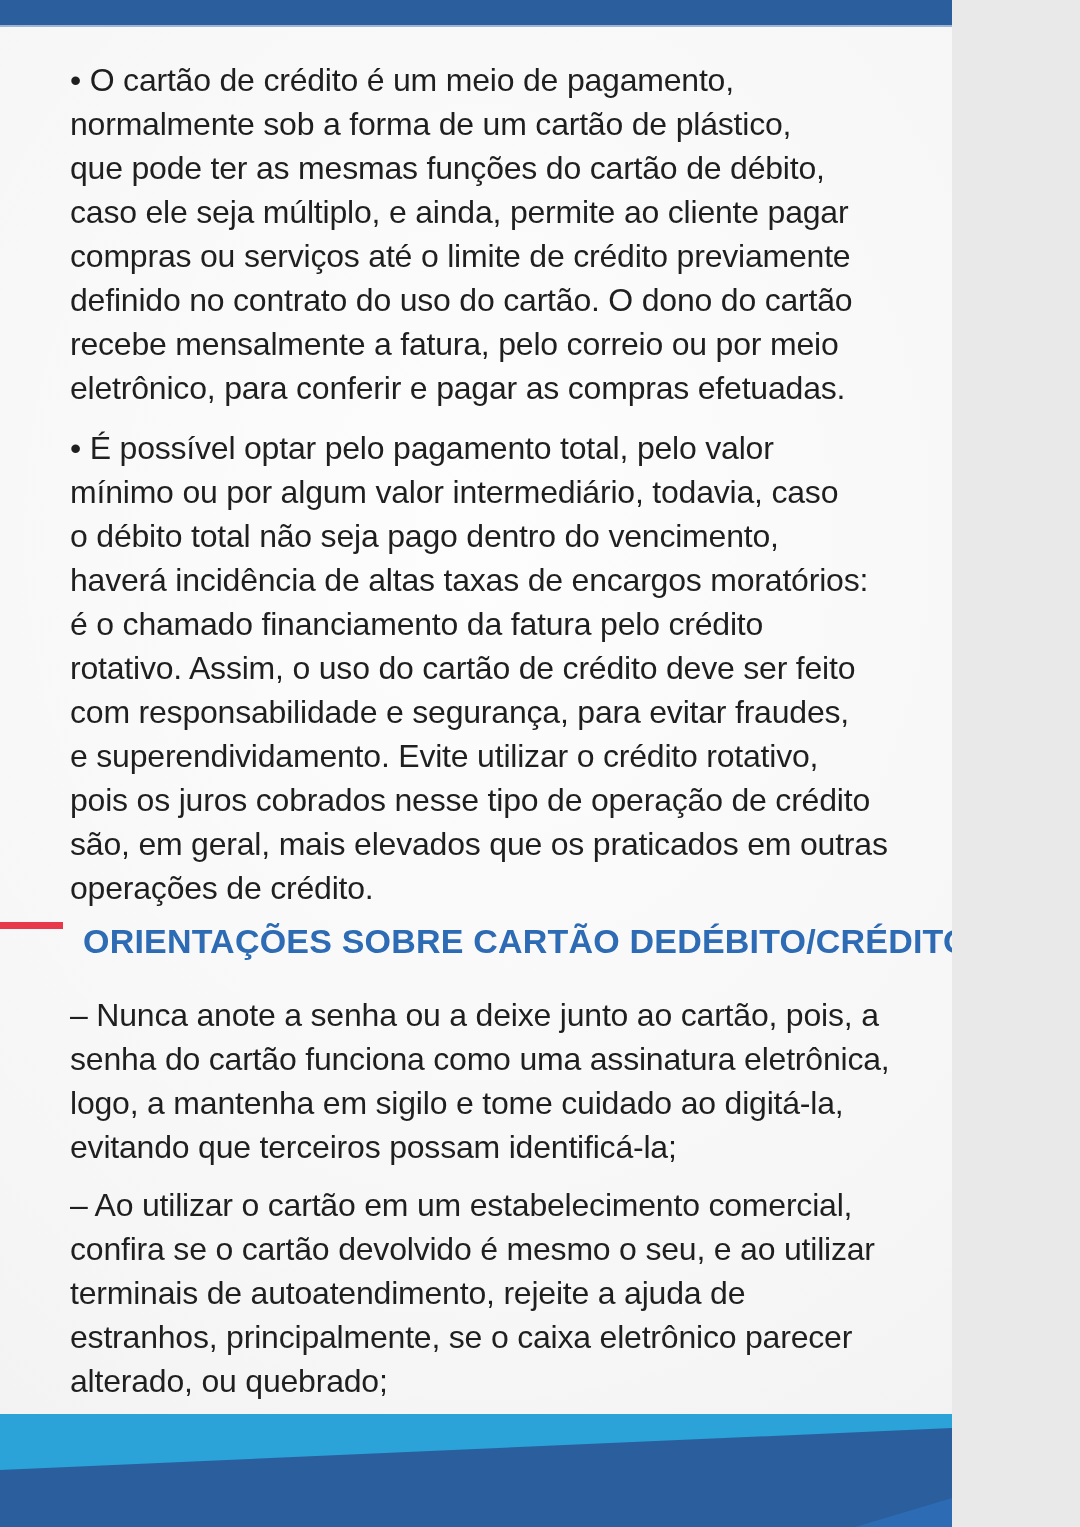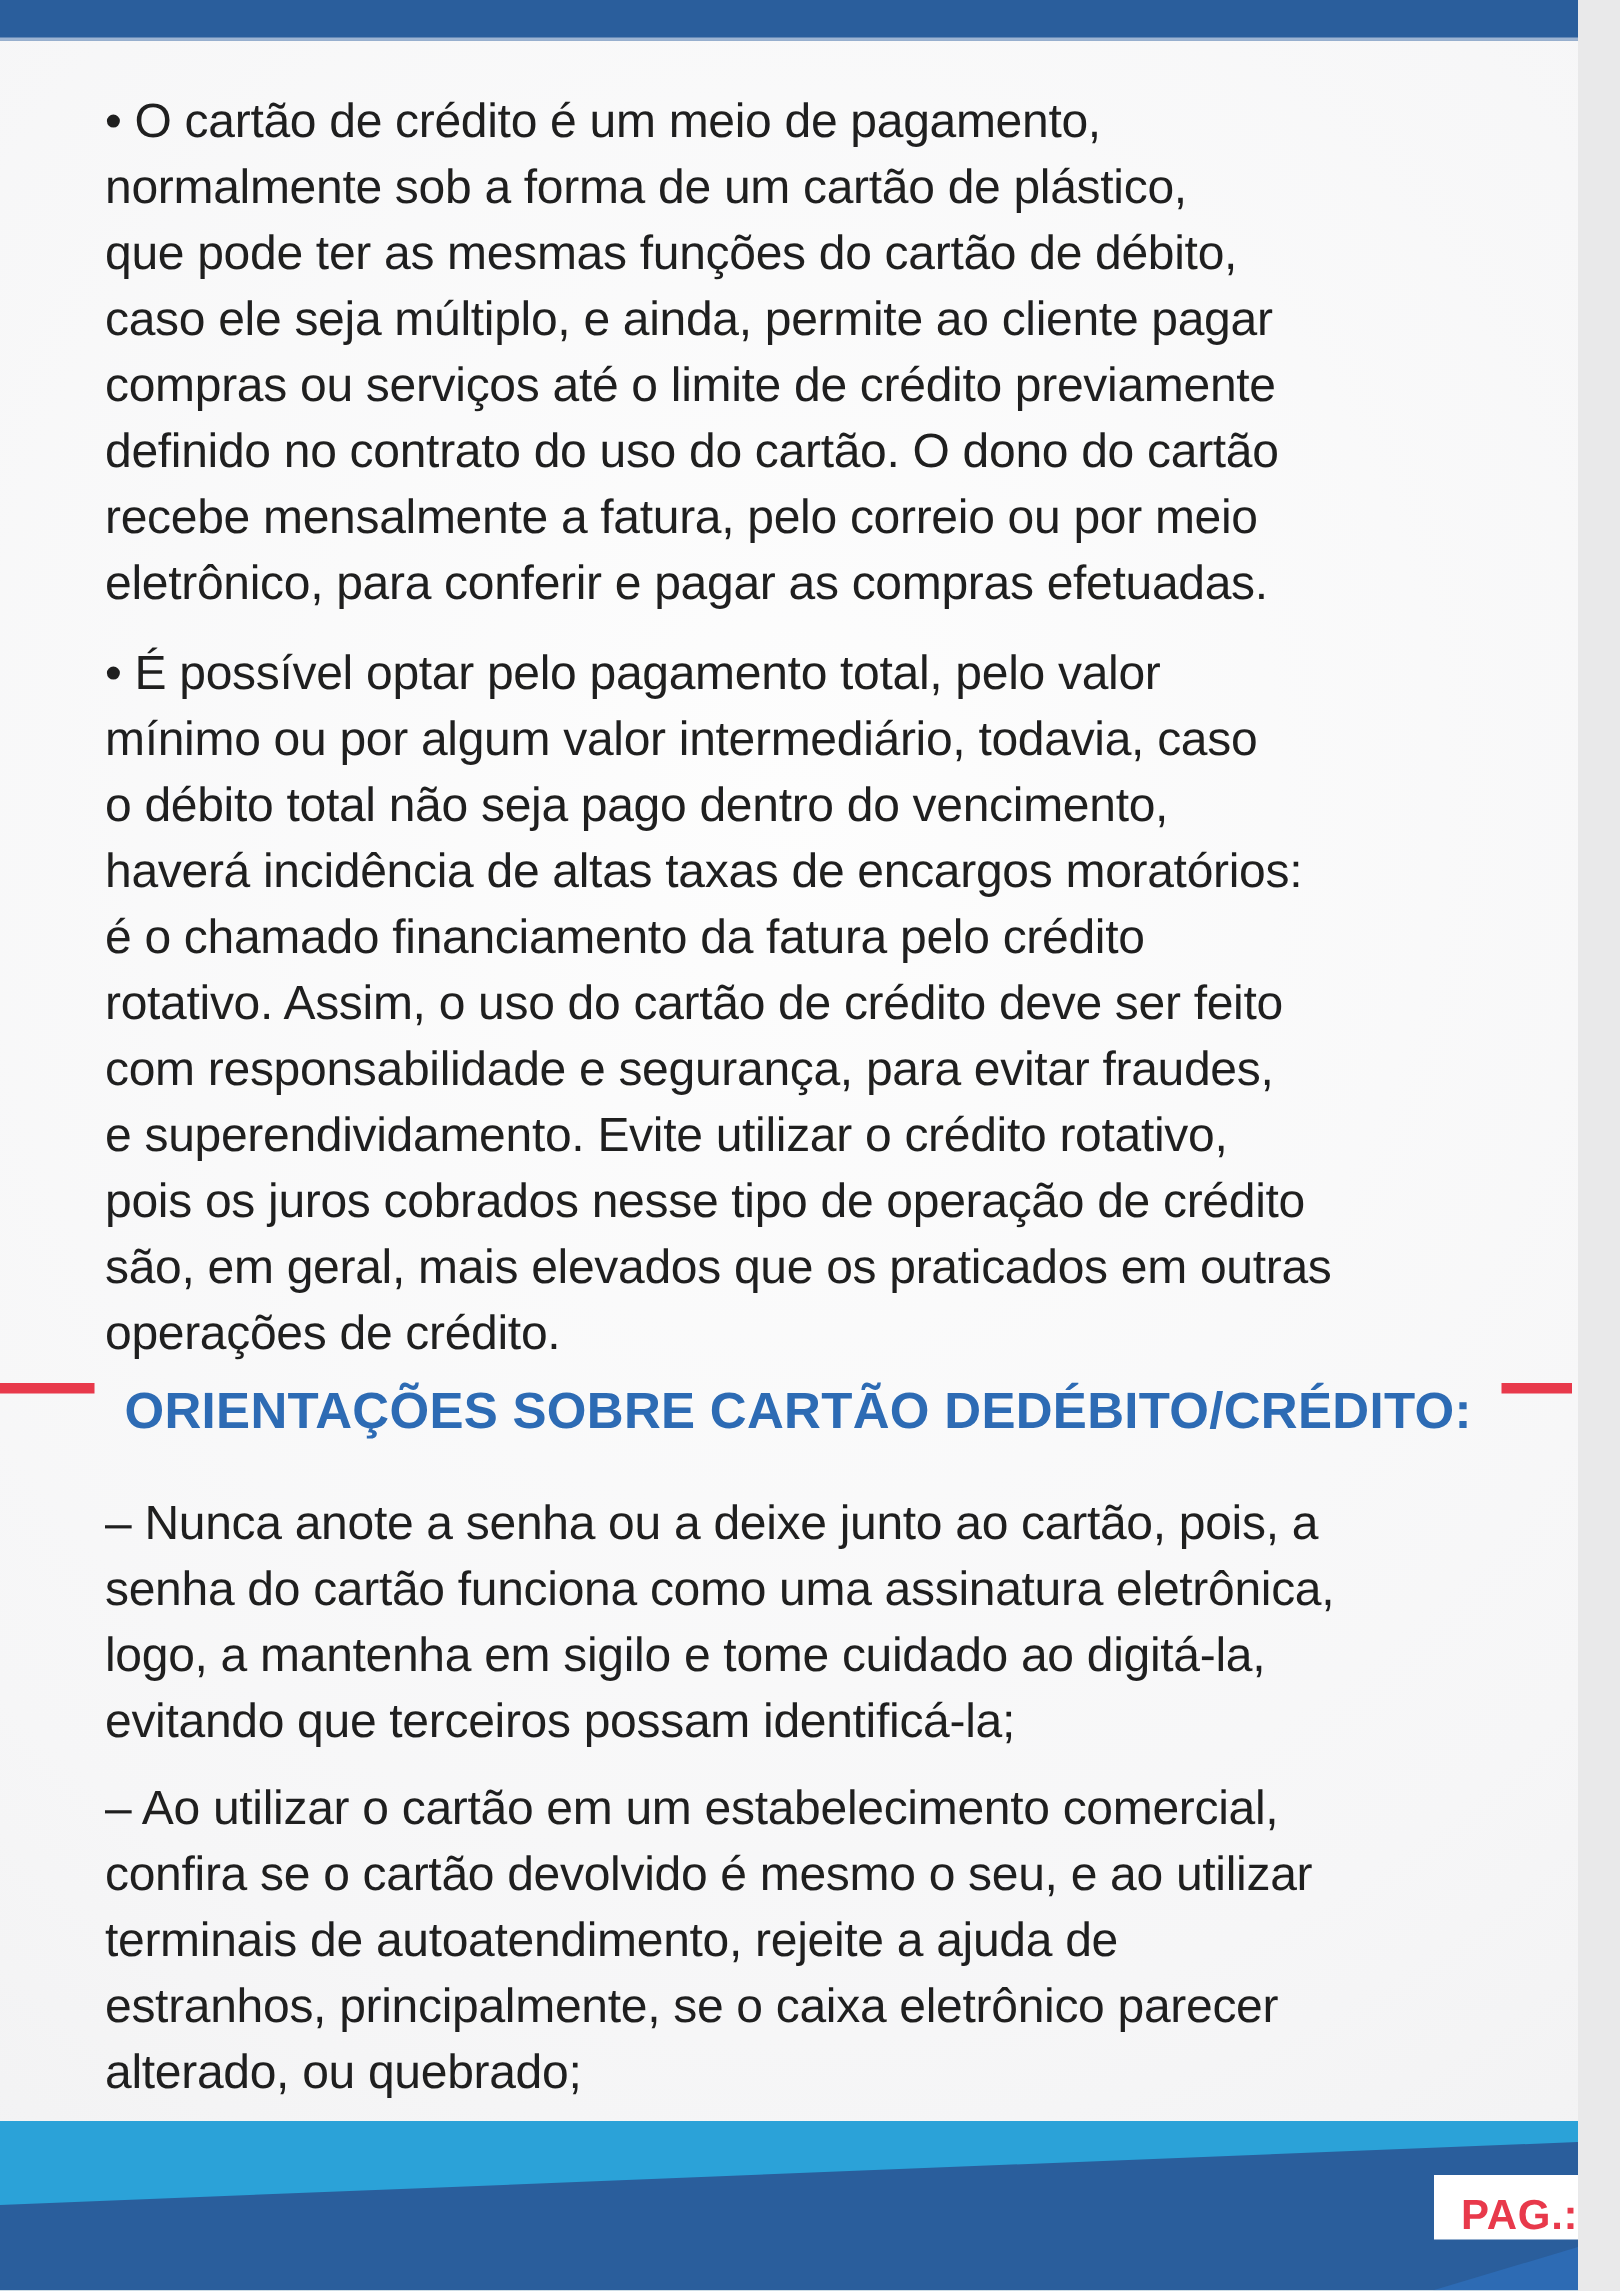--- a/index.html
+++ b/index.html
@@ -2,21 +2,21 @@
 <html style="--primary-blue: #2A5E9C; --secondary-blue: #2BA2D8; --heading-blue: #2D6BB4; --accent-red: #E8394B;"><head>
 <meta charset="utf-8">
 <style>
   html, body { margin: 0; padding: 0; }
   body {
     font-family: "Liberation Sans", "DejaVu Sans", sans-serif;
     background: #e9e9ea;
   }
   .page {
     position: relative;
-    width: 1052px;
+    width: 952px;
     height: 1527px;
     overflow: hidden;
     background: radial-gradient(120% 90% at 50% 35%, #fdfdfd 0%, #f6f6f7 60%, #eeeeef 100%);
   }
   .topbar {
     position: absolute;
     top: 0; left: 0; right: 0;
     height: 25px;
     background: var(--primary-blue, #2A5E9C);
     border-bottom: 2px solid #9db4d2;

